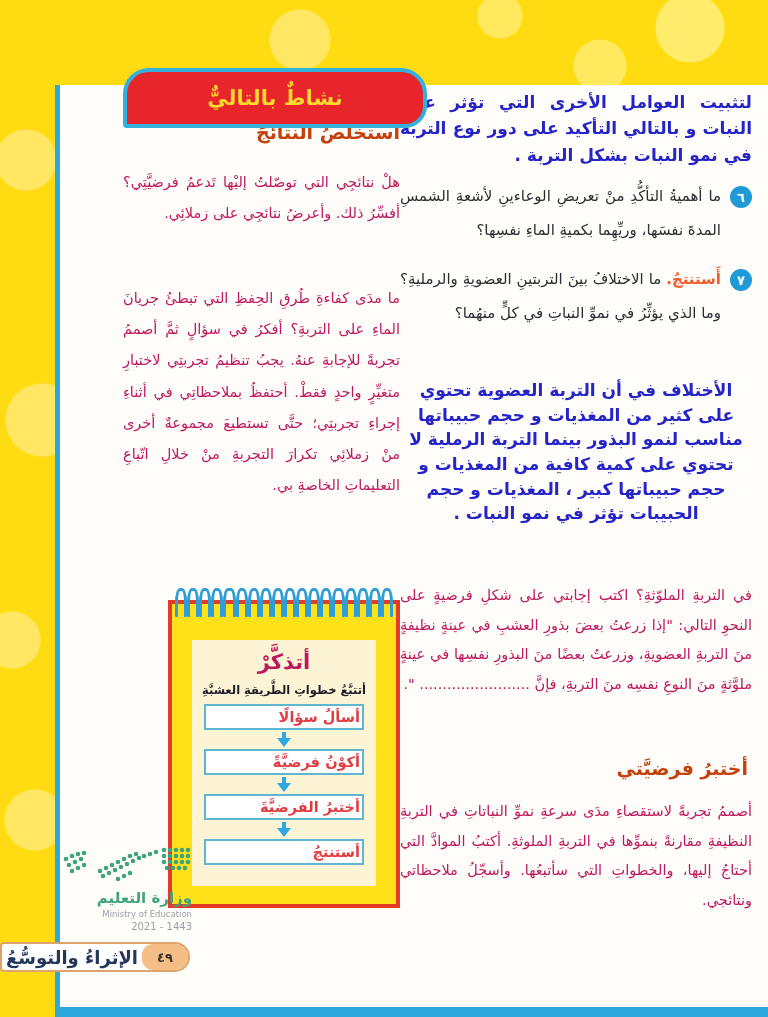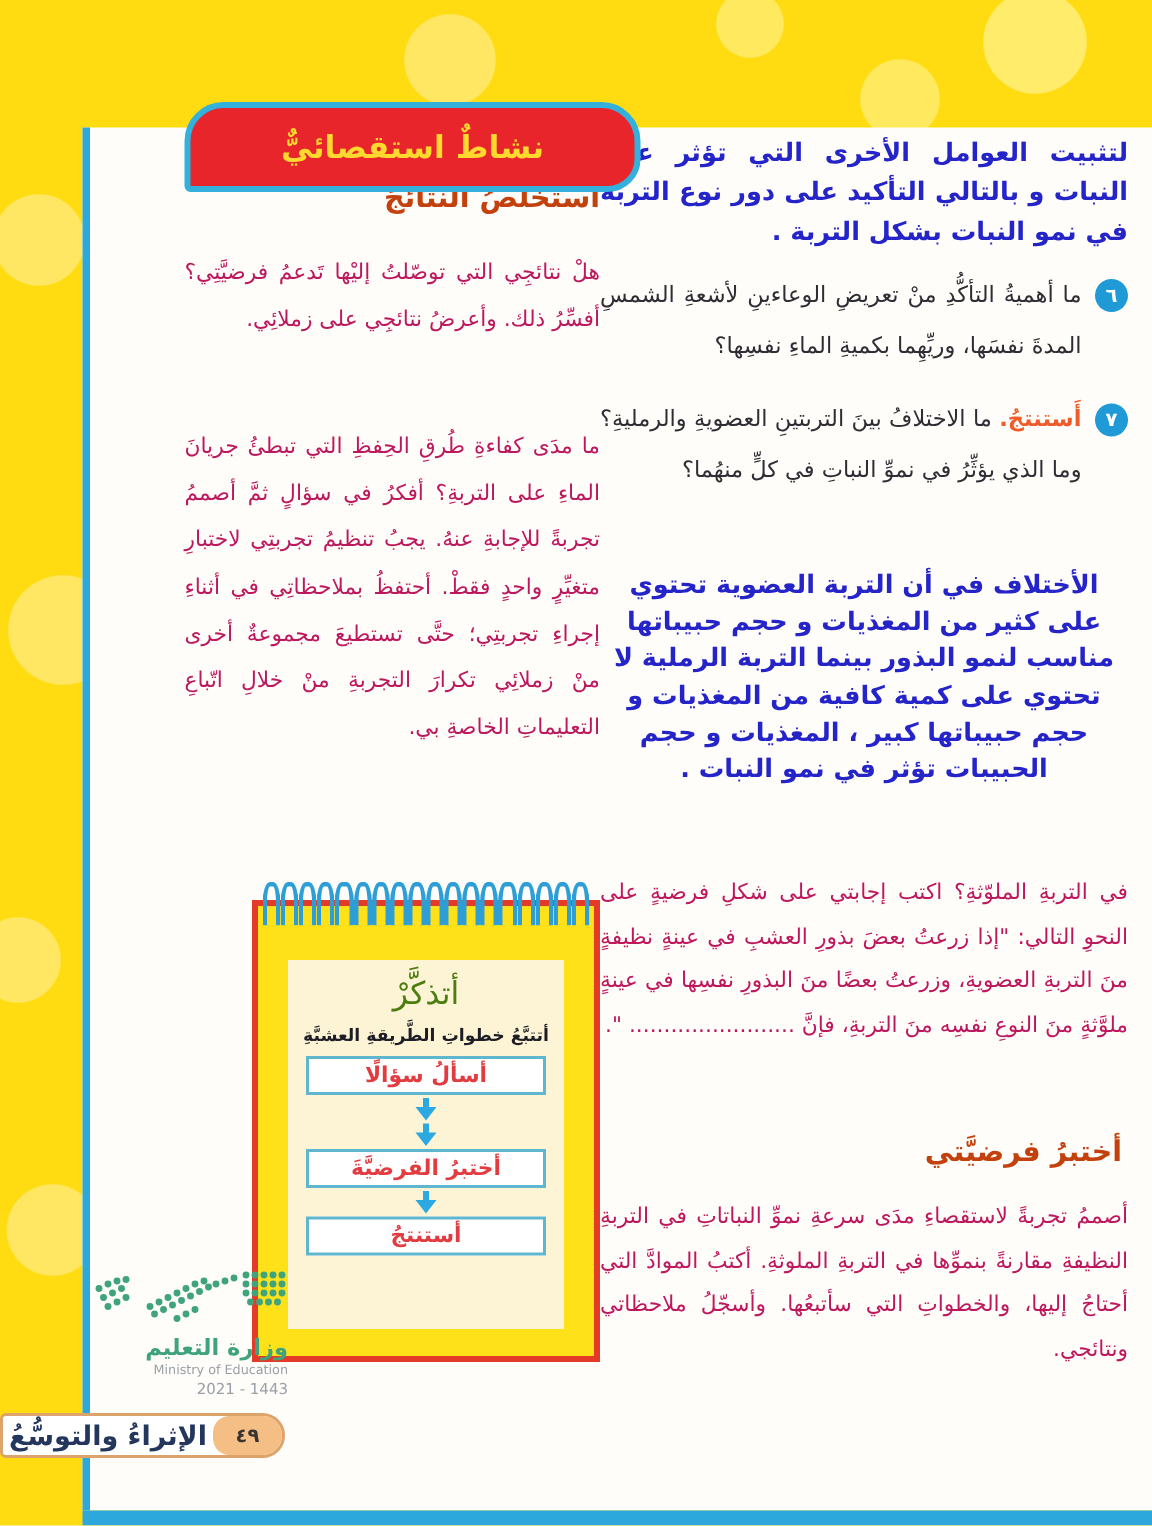--- a/index.html
+++ b/index.html
@@ -55,24 +55,24 @@
   .openhead span{background:#E8252A;color:#fff;font-weight:bold;font-size:16px;padding:2px 12px 4px;}
   .openpara{top:198px;left:63px;width:277px;line-height:2.15;}
   
   .notebook{position:absolute;left:108px;top:515px;width:224px;height:300px;
     background:#FFE11A;border:4px solid #E33B28;z-index:3;}
   .coils{position:absolute;top:-16px;left:3px;right:3px;display:flex;justify-content:space-between;}
   .coil{width:7px;height:26px;border:3px solid #2E9FD6;border-bottom:none;
         border-radius:5px 5px 1px 1px / 14px 14px 1px 1px;}
   .note-inner{position:absolute;left:20px;right:20px;top:36px;bottom:18px;
     background:#FCF4D5;direction:rtl;text-align:center;padding:6px 8px;box-sizing:border-box;}
-  .note-title{font-size:21px;font-weight:normal;color:#4d7c0f;margin-top:4px;}
+  .note-title{font-size:21px;font-weight:bold;color:#be185d;margin-top:4px;}
   .note-sub{font-size:11.5px;font-weight:bold;color:#1d1d26;margin:9px 0 7px;}
   .step{background:#fff;border:2px solid #5FB6CF;color:#E23B40;font-weight:bold;
-        font-size:14.5px;padding:3px 2px;margin:0 4px;}
+        font-size:14.5px;padding:3px 2px;margin:0 4px;text-align:right;}
   .arrow{position:relative;width:14px;height:15px;margin:2px auto;}
   .arrow::before{content:"";position:absolute;left:5px;top:0;width:4px;height:7px;background:#2BA9E0;}
   .arrow::after{content:"";position:absolute;left:0;top:6px;
     border-left:7px solid transparent;border-right:7px solid transparent;border-top:9px solid #2BA9E0;}
   
   .ministry{position:absolute;left:58px;top:843px;width:134px;z-index:6;text-align:right;}
   .ministry .ar{color:#3FA37C;font-size:15px;font-weight:bold;margin-top:2px;}
   .ministry .en{color:#9aa0a6;font-size:8.5px;margin-top:2px;}
   .ministry .yr{color:#9aa0a6;font-size:10px;margin-top:2px;}
   .pagebadge{position:absolute;left:0;top:942px;width:190px;height:30px;z-index:7;
@@ -137,32 +137,33 @@
           <span class="coil"></span>
           <span class="coil"></span>
           <span class="coil"></span>
           <span class="coil"></span>
         </div>
       <div class="note-inner">
         <div class="note-title">أتذكَّرْ</div>
         <div class="note-sub">أتتبَّعُ خطواتِ الطَّريقةِ العشبَّةِ</div>
         <div class="step">أسألُ سؤالًا</div>
         <div class="arrow"></div>
+        <div class="step">أكوْنُ فرضيَّةً</div>
         <div class="arrow"></div>
         <div class="step">أختبرُ الفرضيَّةَ</div>
         <div class="arrow"></div>
         <div class="step">أستنتجُ</div>
       </div>
     </div>
 
   </div>
 
   <div class="bottom-bar"></div>
 
-  <div class="badge">نشاطٌ استقصائيٌّ</div>
+  <div class="badge">نشاطٌ بالتاليٌّ</div>
 
   <div class="ministry">
     <svg id="logo-dots" width="132" height="40" viewBox="0 0 132 40">
         <circle cx="6" cy="16" r="2.3" fill="#3FA37C"></circle>
         <circle cx="12" cy="13" r="2.3" fill="#3FA37C"></circle>
         <circle cx="18" cy="11" r="2.3" fill="#3FA37C"></circle>
         <circle cx="24" cy="10" r="2.3" fill="#3FA37C"></circle>
         <circle cx="9" cy="22" r="2.3" fill="#3FA37C"></circle>
         <circle cx="15" cy="19" r="2.3" fill="#3FA37C"></circle>
         <circle cx="21" cy="16" r="2.3" fill="#3FA37C"></circle>

